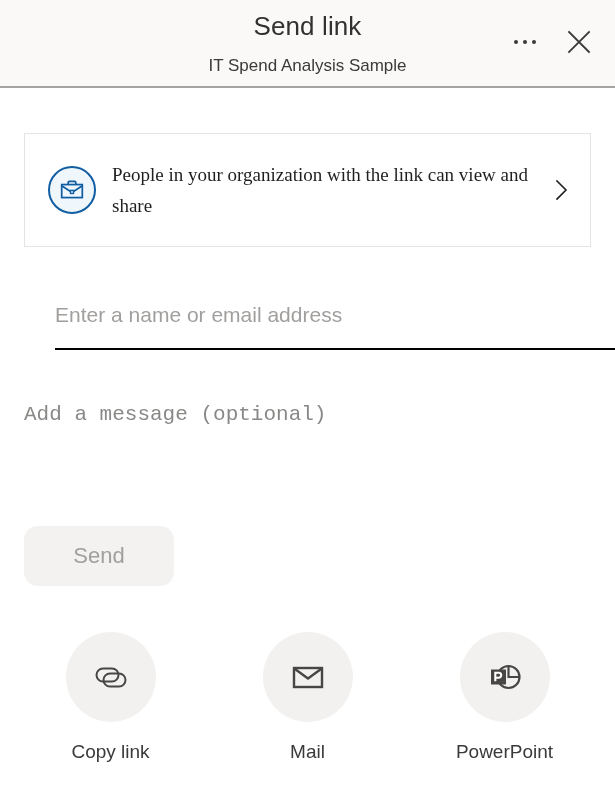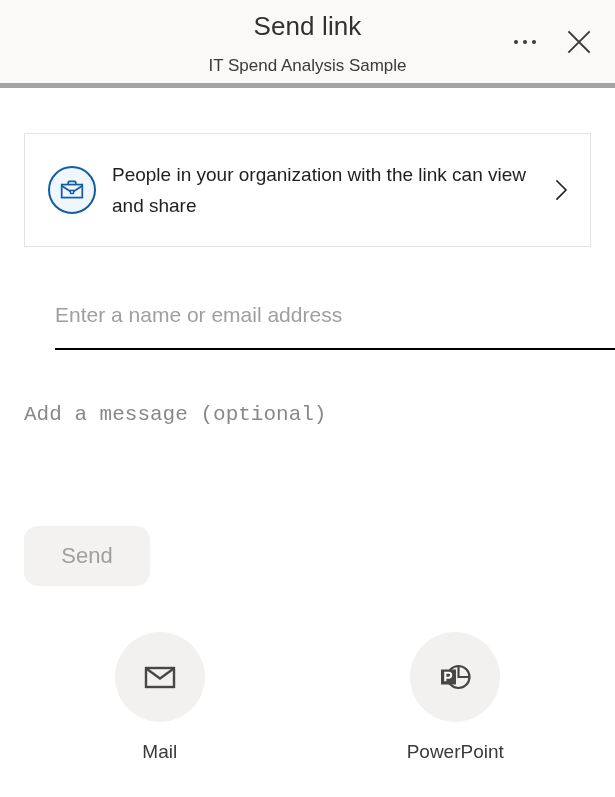--- a/index.html
+++ b/index.html
@@ -13,21 +13,21 @@
     font-family: "Liberation Sans", sans-serif;
     color: #323130;
     overflow: hidden;
   }
 
   
   .header {
     position: relative;
     height: 88px;
     background: #faf9f8;
-    border-bottom: 5px solid #a3a3a3;
+    border-bottom: 2px solid #a3a3a3;
     box-sizing: border-box;
   }
   .header-titles {
     position: absolute;
     left: 0;
     right: 0;
     top: 10px;
     text-align: center;
     pointer-events: none;
   }
@@ -83,20 +83,21 @@
     left: 24px;
     top: 133px;
     width: 567px;
     height: 114px;
     box-sizing: border-box;
     border: 1px solid #e6e4e2;
     background: #ffffff;
     display: flex;
     align-items: center;
     cursor: pointer;
+    font-family: Liberation Serif, serif;
   }
   .perm-icon-wrap {
     flex: 0 0 auto;
     margin-left: 23px;
     margin-right: 16px;
     width: 48px;
     height: 48px;
     border-radius: 50%;
     border: 2px solid #115ea3;
     background: #eff6fc;
@@ -167,21 +168,21 @@
   .field-message input::placeholder {
     color: #898887;
     opacity: 1;
   }
 
   
   .send-button {
     position: absolute;
     left: 24px;
     top: 526px;
-    width: 126px;
+    width: 150px;
     height: 60px;
     background: #f3f2f1;
     border: none;
     border-radius: 14px;
     color: #a19f9d;
     font-family: "Liberation Sans", sans-serif;
     font-size: 22px;
     cursor: default;
     padding: 0;
   }
@@ -269,20 +270,29 @@
 </div>
 
 <div class="field-message">
   <input type="text" placeholder="Add a message (optional)" style="">
 </div>
 
 <button class="send-button" disabled="">Send</button>
 
 <div class="share-row">
 
+  <button class="share-item">
+    <span class="share-circle">
+      <svg width="44" height="44" viewBox="0 0 44 44" fill="none">
+        <rect x="7.5" y="13.5" width="22" height="13" rx="6.5" stroke="#484644" stroke-width="2"></rect>
+        <rect x="14.5" y="18.5" width="22" height="13" rx="6.5" stroke="#484644" stroke-width="2"></rect>
+      </svg>
+    </span>
+    <span class="share-label">Copy link</span>
+  </button>
 
   <button class="share-item">
     <span class="share-circle">
       <svg width="44" height="44" viewBox="0 0 44 44" fill="none">
         <rect x="8" y="13" width="28" height="19" stroke="#484644" stroke-width="2.4"></rect>
         <path d="M8.6 13.8 L22 23.4 L35.4 13.8" stroke="#484644" stroke-width="2.4" fill="none"></path>
       </svg>
     </span>
     <span class="share-label">Mail</span>
   </button>

